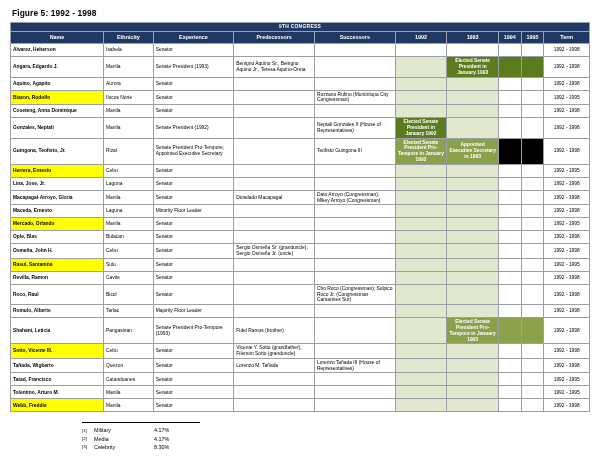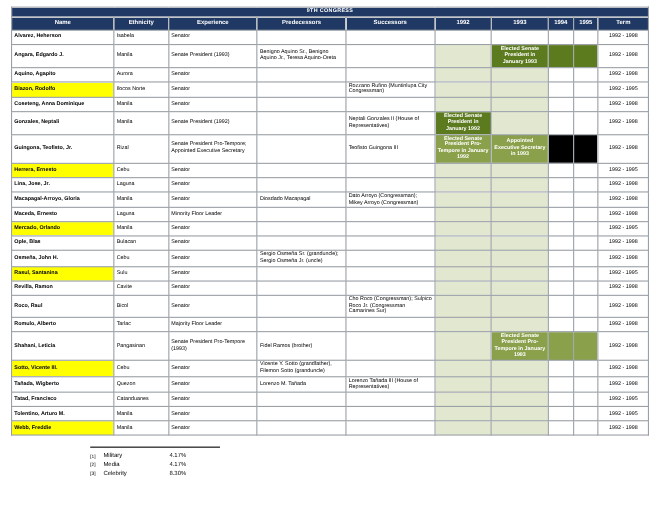--- a/index.html
+++ b/index.html
@@ -63,20 +63,21 @@
   .legend-row{display:flex;align-items:center;margin-bottom:2.2px;}
   .legend-sup{width:12px;font-size:4.4px;vertical-align:super;}
   .legend-label{width:60px;}
   .legend-val{width:40px;}
 </style>
 </head>
 <body>
 
 <div class="page">
 
+  <div class="fig-title">Figure 5: 1992 - 1998</div>
 
   <table class="main">
     <colgroup>
       <col style="width:90px">
       <col style="width:48px">
       <col style="width:78px">
       <col style="width:78px">
       <col style="width:78px">
       <col style="width:50px">
       <col style="width:50px">

